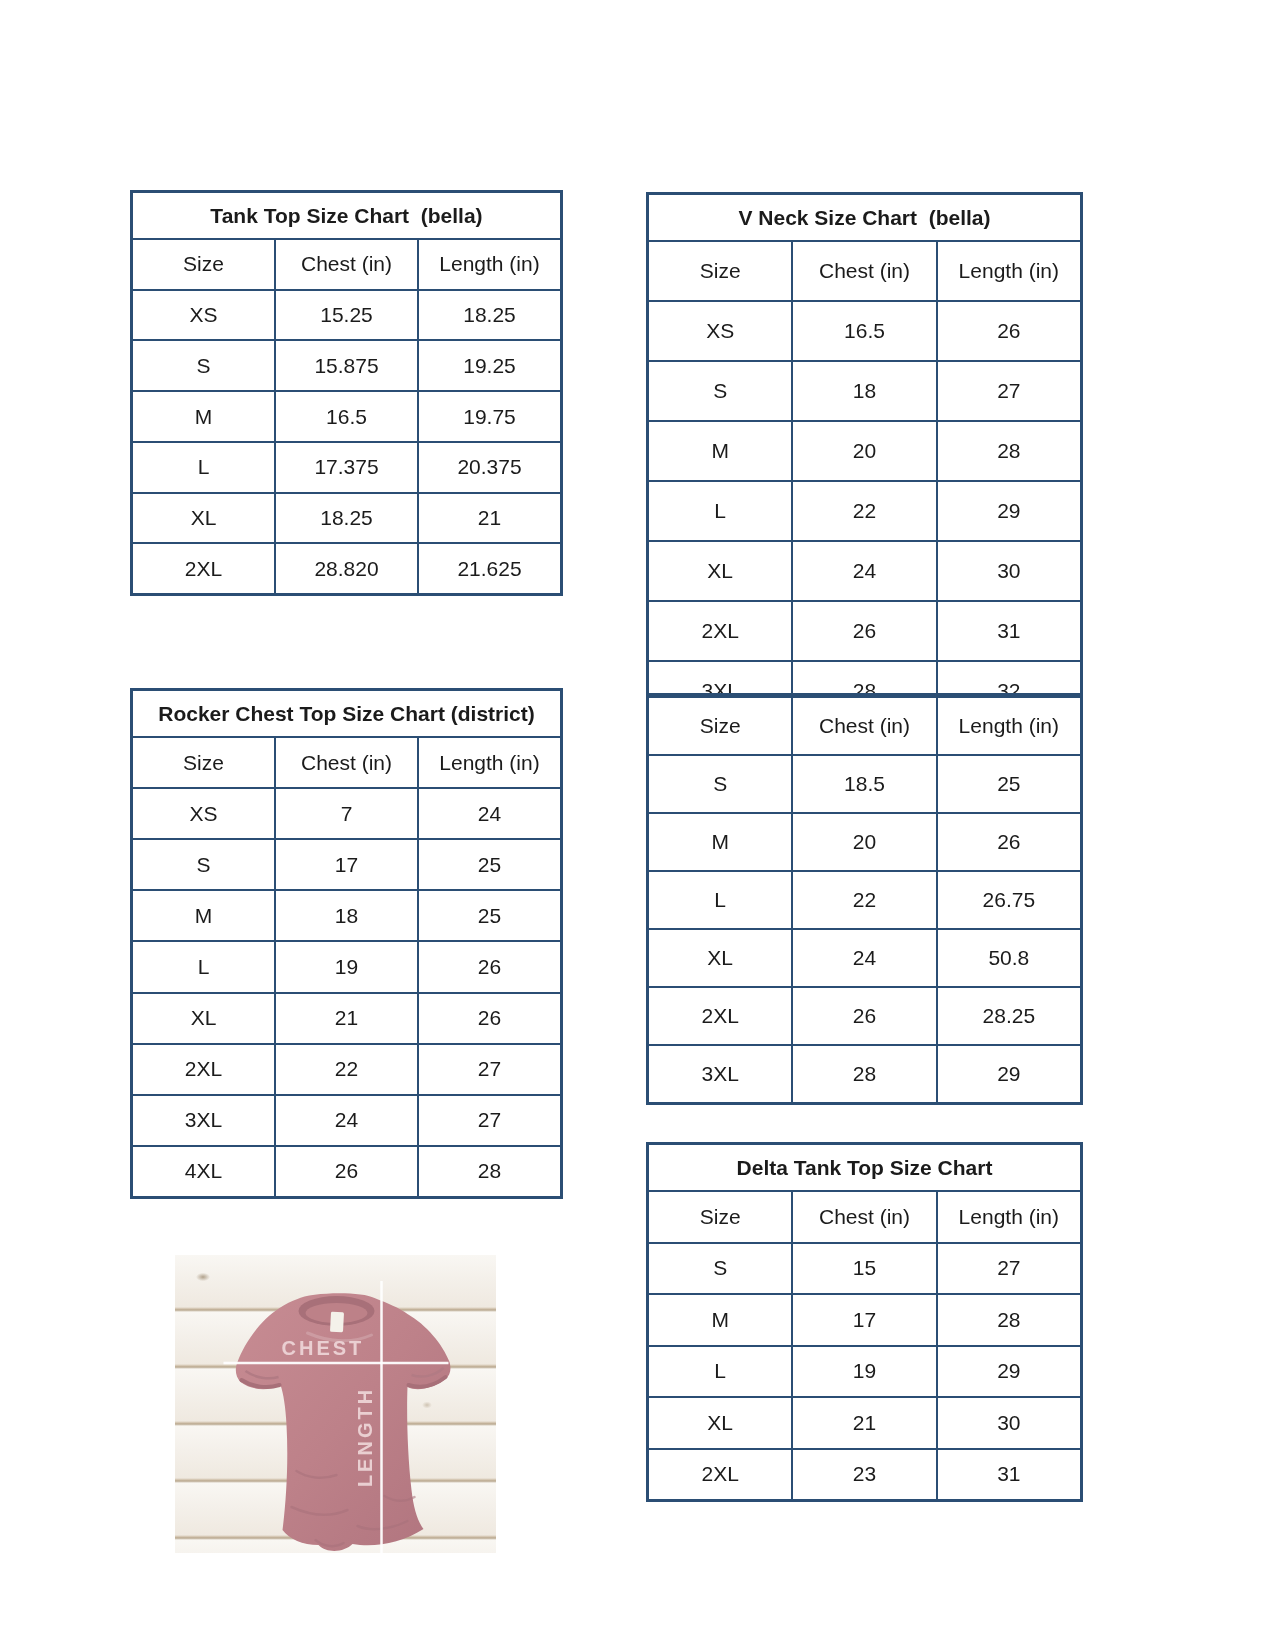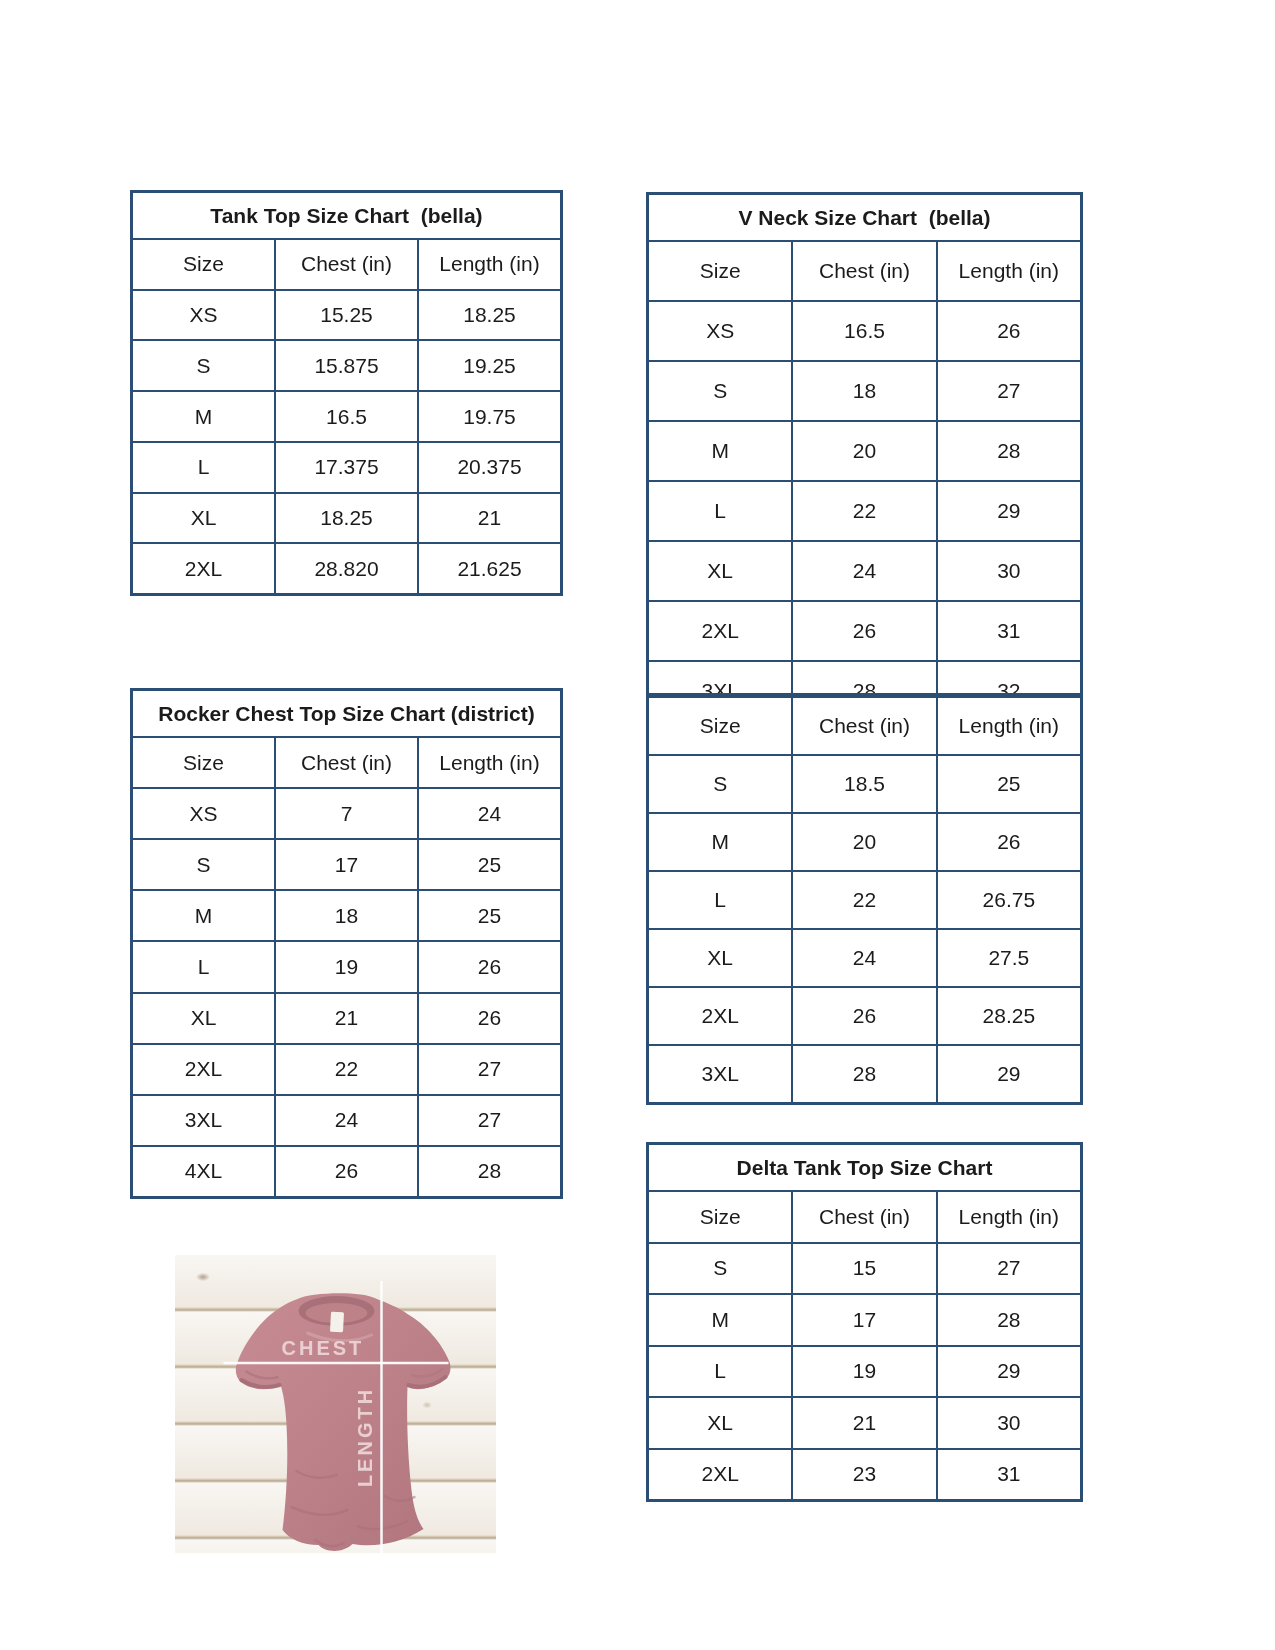--- a/index.html
+++ b/index.html
@@ -217,21 +217,21 @@
         <div class="t-cell">26</div>
       </div>
       <div class="t-row">
         <div class="t-cell">L</div>
         <div class="t-cell">22</div>
         <div class="t-cell">26.75</div>
       </div>
       <div class="t-row">
         <div class="t-cell">XL</div>
         <div class="t-cell">24</div>
-        <div class="t-cell">27.5</div>
+        <div class="t-cell">50.8</div>
       </div>
       <div class="t-row">
         <div class="t-cell">2XL</div>
         <div class="t-cell">26</div>
         <div class="t-cell">28.25</div>
       </div>
       <div class="t-row">
         <div class="t-cell">3XL</div>
         <div class="t-cell">28</div>
         <div class="t-cell">29</div>

